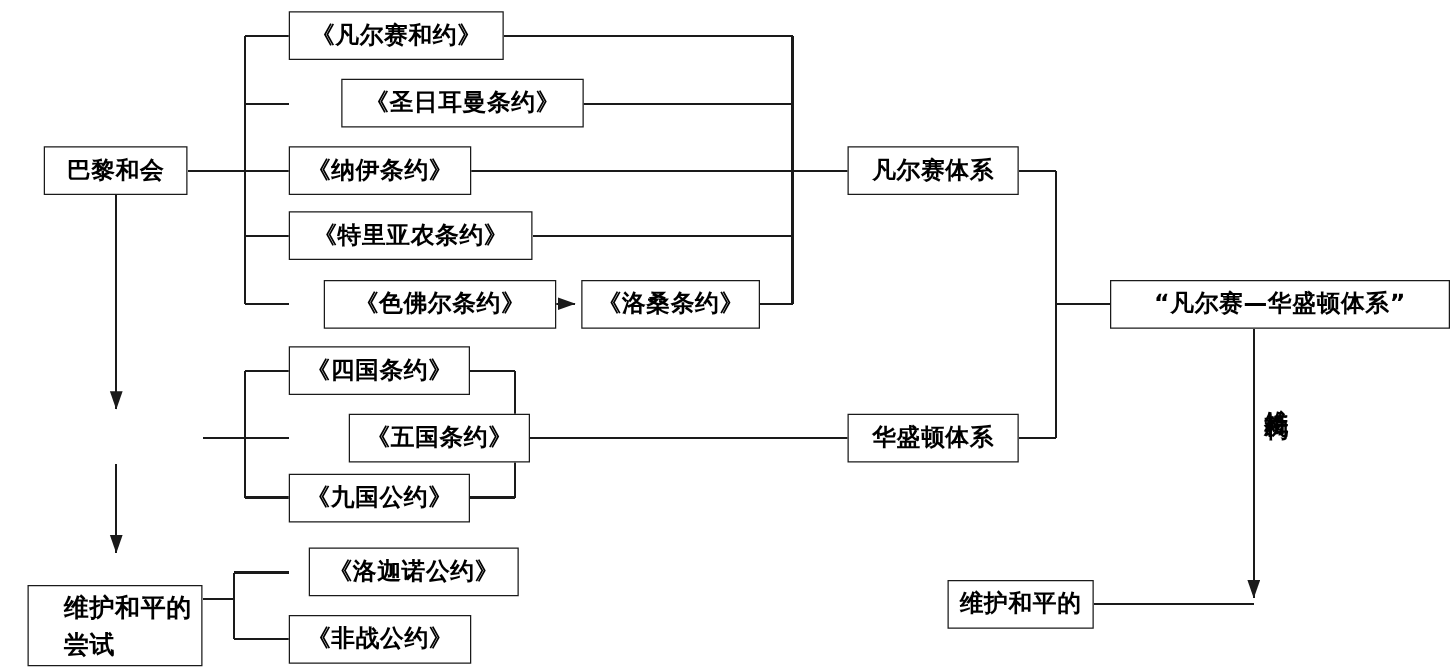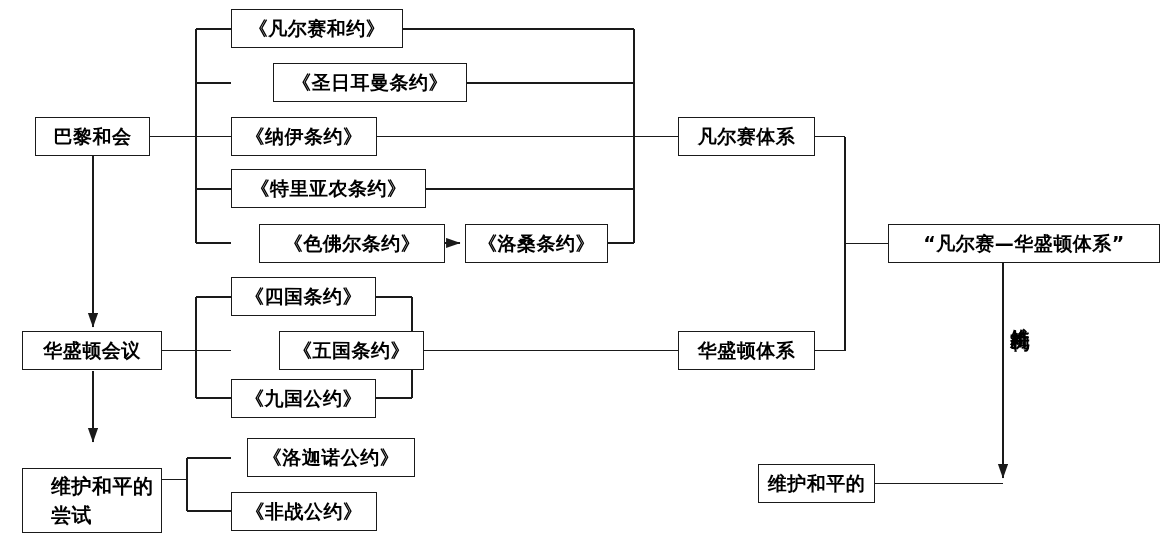--- a/index.html
+++ b/index.html
@@ -99,21 +99,20 @@
       <line x1="162" y1="479.5" x2="187" y2="479.5"></line>
       <line x1="187" y1="458" x2="187" y2="511"></line>
       <line x1="187" y1="458" x2="231" y2="458"></line>
       <line x1="187" y1="511" x2="231" y2="511"></line>
 
     </g>
   </svg>
 
   <div class="node" style="left:35px;top:117px;width:115px;height:39px;">巴黎和会</div>
 
-  <div class="node" style="left:22px;top:331px;width:140px;height:39px;">华盛顿会议</div>
 
   <div class="node multiline" style="left:22px;top:468px;width:140px;height:65px;flex-direction:column;justify-content:center;align-items:flex-start;padding-left:28px;">
     <span>维护和平的</span>
     <span>尝试</span>
   </div>
 
   <div class="node" style="left:231px;top:9px;width:172px;height:39px;">《凡尔赛和约》</div>
 
   <div class="node" style="left:231px;top:63px;width:194px;height:39px;margin-left:42px;">《圣日耳曼条约》</div>
 

